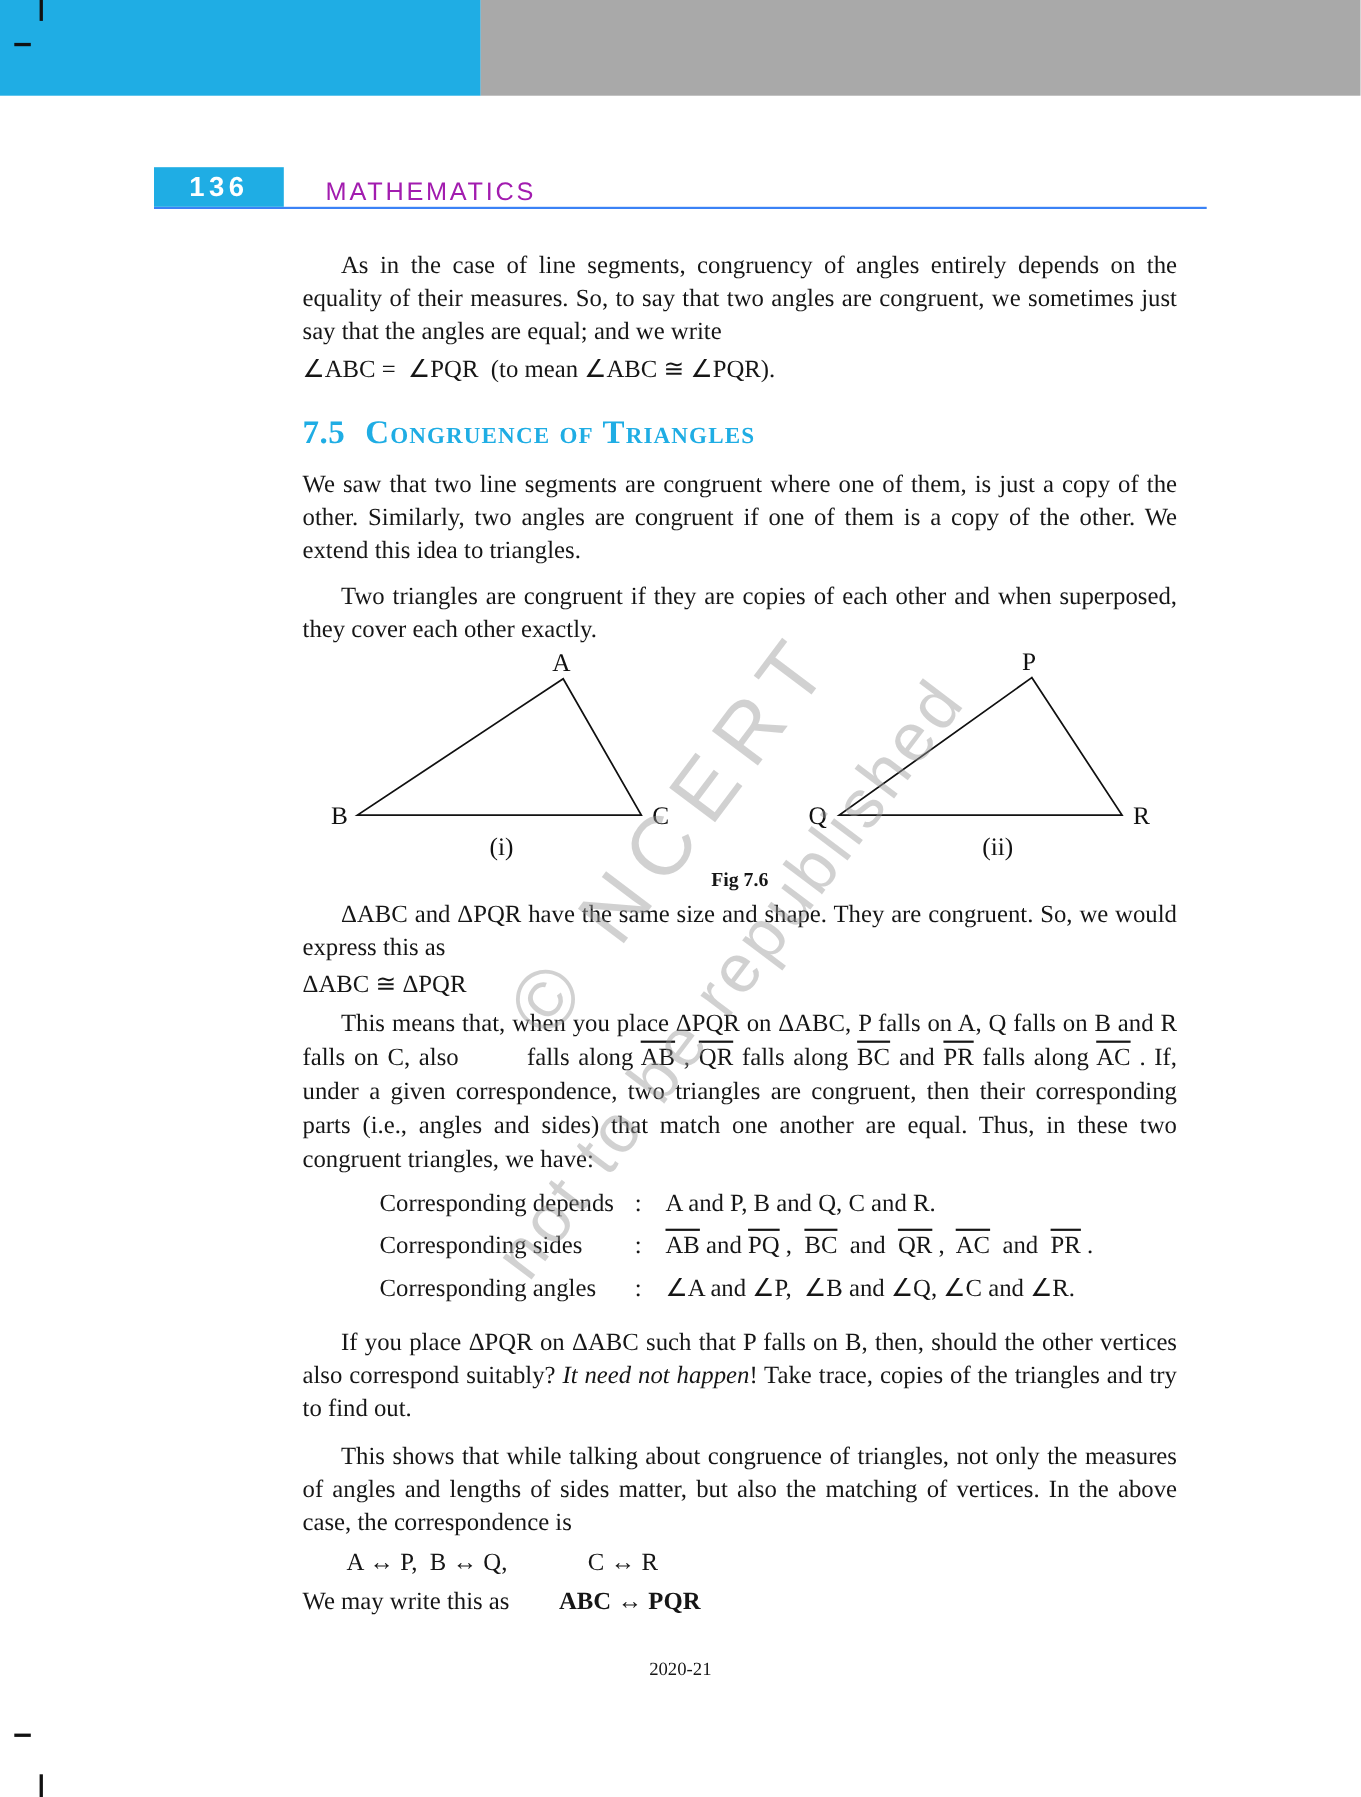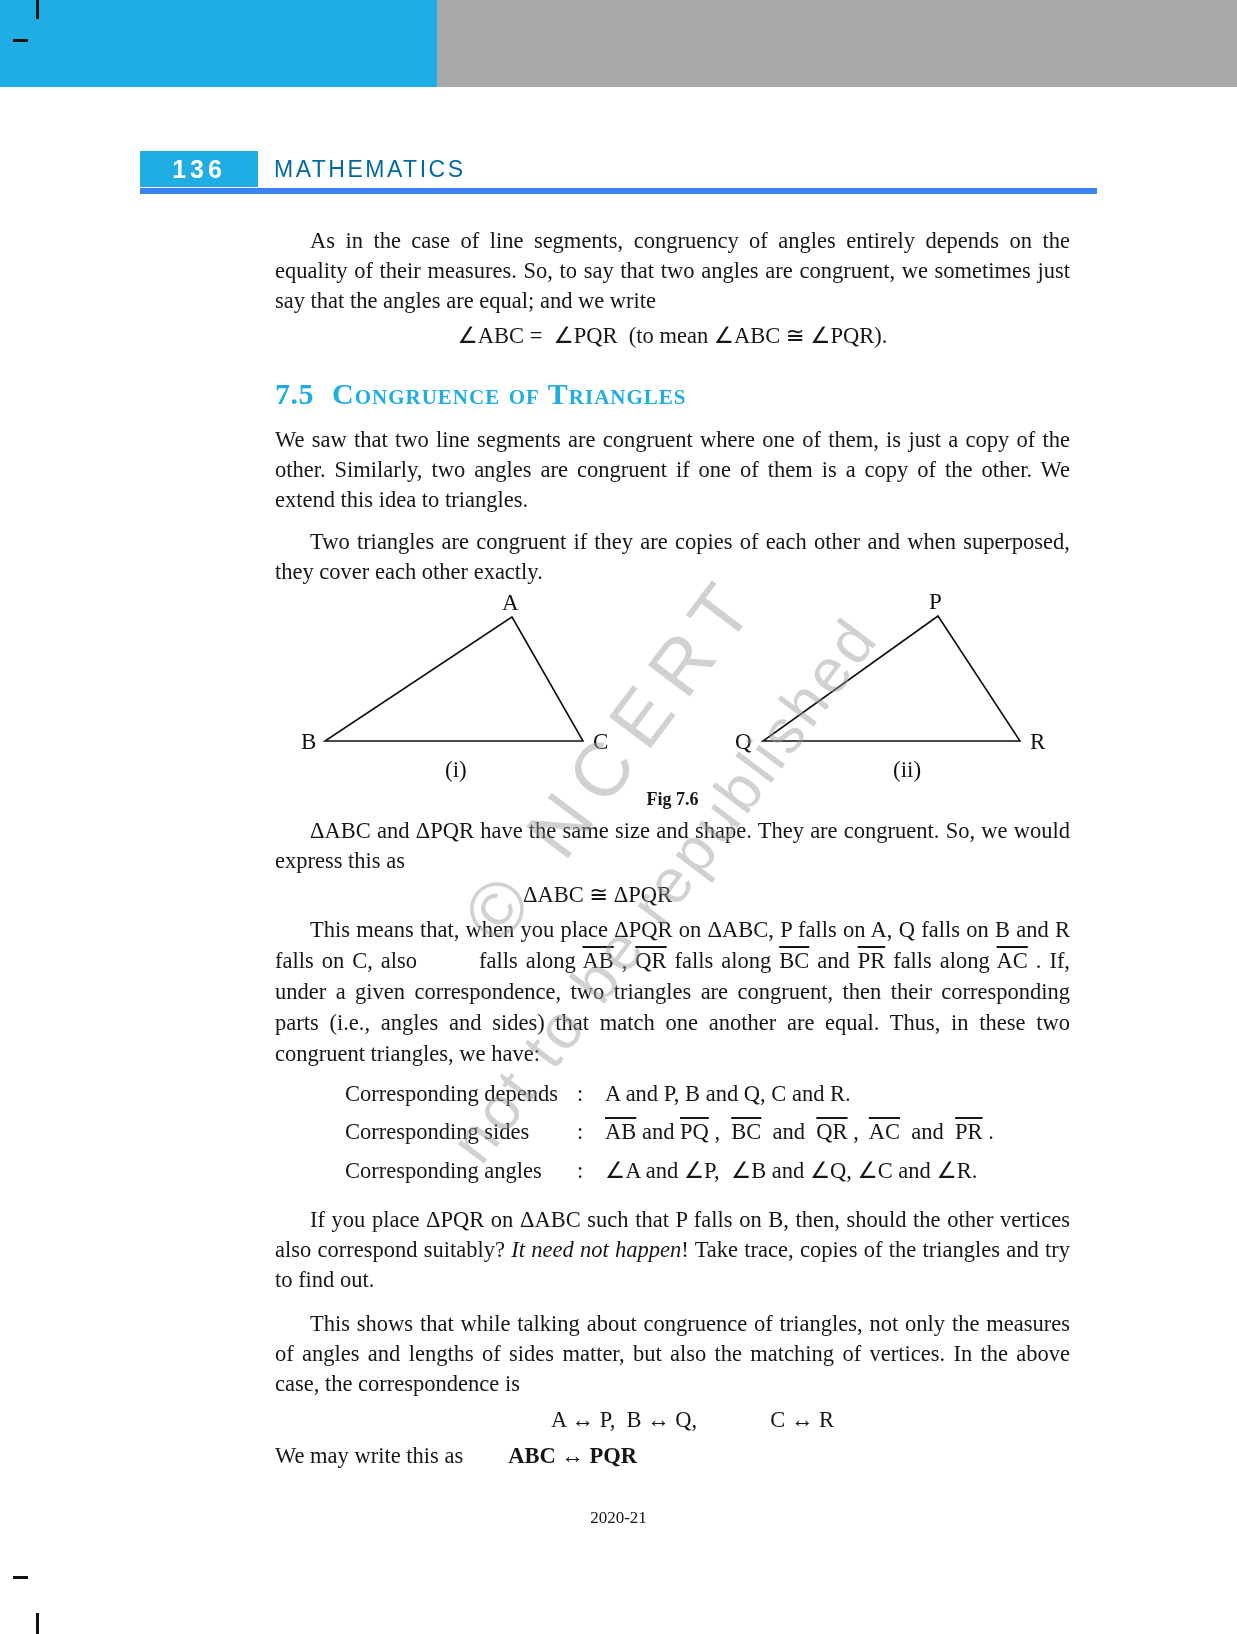--- a/index.html
+++ b/index.html
@@ -12,31 +12,31 @@
   .band-cyan { position:absolute; left:0; top:0; width:437px; height:87px; background:#1fadе4; background:#1fade4; }
   .band-gray { position:absolute; left:437px; top:0; width:800px; height:87px; background:#a9a9a9; }
   
   .crop { position:absolute; background:#111; }
   .crop-v-top { left:36px; top:0; width:3px; height:19px; }
   .crop-h-top { left:13px; top:39px; width:15px; height:3px; }
   .crop-h-bot { left:13px; top:1576px; width:15px; height:3px; }
   .crop-v-bot { left:36px; top:1613px; width:3px; height:21px; }
   
   .header { position:absolute; left:140px; top:150px; width:957px; height:38px;
-            display:flex; align-items:center; border-bottom:6px solid #3b82f6; }
+            display:flex; align-items:flex-end; border-bottom:2px solid #3b82f6; }
   .pagenum { width:118px; height:36px; background:#1fade4; color:#ffffff;
              font-family:"Liberation Sans", sans-serif; font-weight:bold; font-size:25px;
              letter-spacing:4px; display:flex; align-items:center; justify-content:center; }
-  .htitle { margin-left:16px; color:#0369a1; font-family:"Liberation Sans", sans-serif;
+  .htitle { margin-left:38px; color:#a21caf; font-family:"Liberation Sans", sans-serif;
             font-size:23px; letter-spacing:2.5px; }
   
   .content { position:absolute; left:275px; top:226px; width:795px; }
   .para { margin:0; font-size:22.5px; line-height:30px; text-align:justify; }
   .indent { text-indent:35px; }
-  .equation { font-size:22.5px; text-align:center; white-space:pre; }
+  .equation { font-size:22.5px; text-align:left; white-space:pre; }
   .eq1 { margin-top:6px; }
   .eq2 { margin-top:5px; padding-right:150px; }
   .eq3 { margin-top:8px; padding-left:40px; }
   .section-heading { margin:28px 0 0 0; color:#1fade4; font-size:30px; font-weight:bold;
                      font-family:"Liberation Serif", serif; letter-spacing:0.5px; }
   .secnum { margin-right:18px; }
   .sectitle { font-variant:small-caps; letter-spacing:1px; }
   .mt1 { margin-top:14px; }
   .mt2 { margin-top:12px; }
   .figure { display:block; margin-top:6px; }

